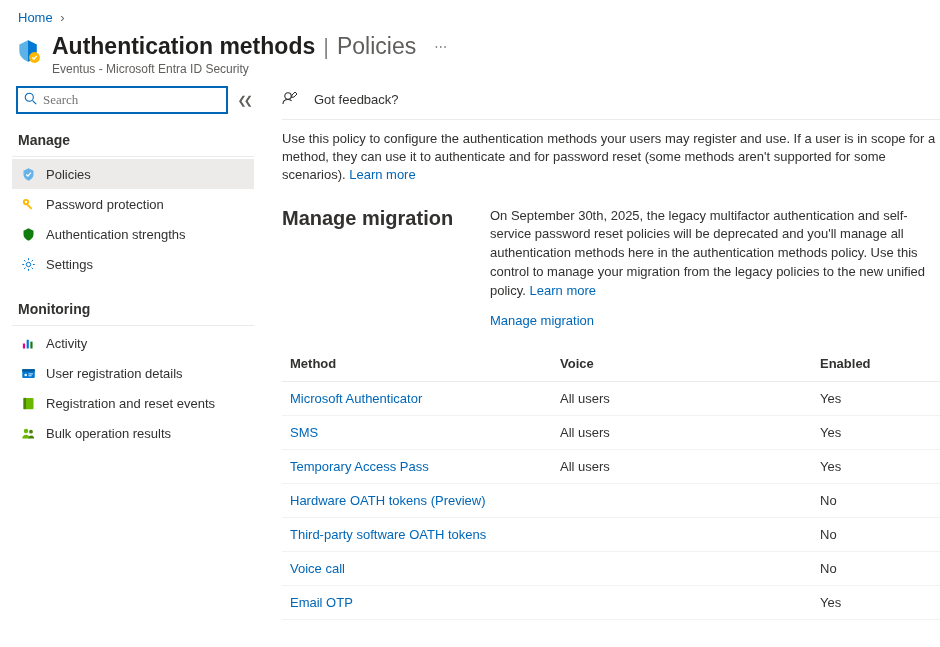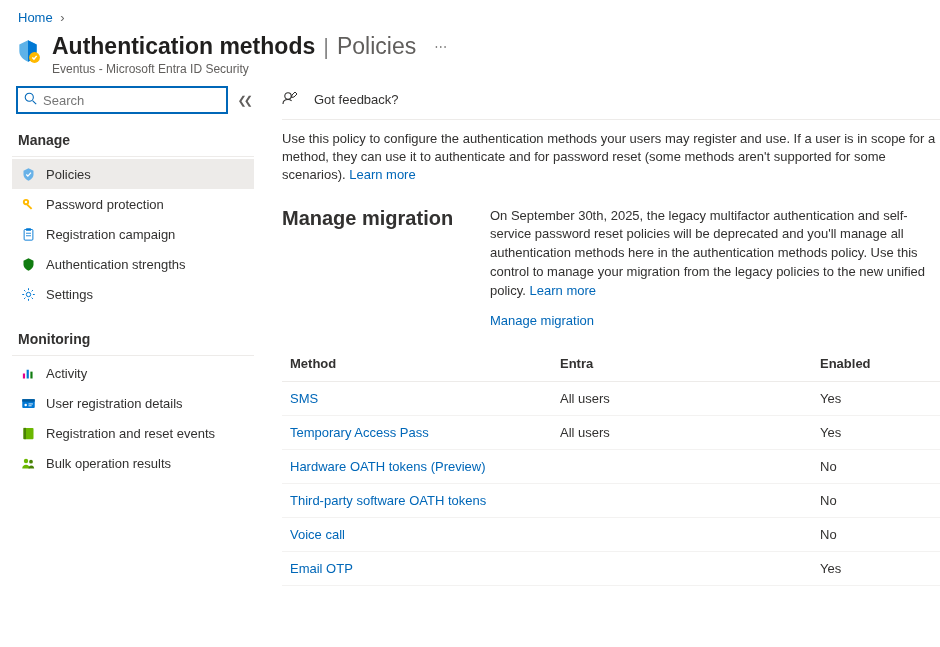--- a/index.html
+++ b/index.html
@@ -76,20 +76,21 @@
     display:flex; align-items:center; gap:10px;
     padding: 0 4px 12px 4px;
   }
   .search-box {
     flex: 1;
     display:flex; align-items:center;
     border: 2px solid #0067b8;
     height: 28px;
     padding: 0 6px;
     gap: 6px;
+    font-family: Liberation Serif, serif;
   }
   .search-box input {
     border:none; outline:none; flex:1; font-size:13px;
     font-family: inherit;
   }
   .collapse-chevrons {
     color: #605e5c;
     cursor: pointer;
     font-size: 11px;
     letter-spacing: -3px;
@@ -256,31 +257,20 @@
                 <circle cx="8" cy="8" r="5" fill="#ffb900"></circle>
                 <circle cx="8" cy="8" r="2" fill="#fff"></circle>
                 <rect x="11" y="11" width="10" height="3" fill="#ffb900" transform="rotate(45 11 11)"></rect>
               </svg>
             </span>
             <span class="nav-item-label">Password protection</span>
           </div>
           <div class="nav-item">
             <span class="nav-icon">
               <svg width="15" height="15" viewBox="0 0 24 24">
-                <rect x="5" y="4" width="14" height="17" rx="1.5" stroke="#0078d4" stroke-width="1.5" fill="none"></rect>
-                <rect x="8" y="2" width="8" height="4" rx="1" fill="#0078d4"></rect>
-                <line x1="8" y1="10" x2="16" y2="10" stroke="#0078d4" stroke-width="1.3"></line>
-                <line x1="8" y1="14" x2="16" y2="14" stroke="#0078d4" stroke-width="1.3"></line>
-              </svg>
-            </span>
-            <span class="nav-item-label">Registration campaign</span>
-          </div>
-          <div class="nav-item">
-            <span class="nav-icon">
-              <svg width="15" height="15" viewBox="0 0 24 24">
                 <path d="M12 2 L20 6 L20 12 C20 17 16 20 12 22 C8 20 4 17 4 12 L4 6 Z" fill="#107c10"></path>
               </svg>
             </span>
             <span class="nav-item-label">Authentication strengths</span>
           </div>
           <div class="nav-item">
             <span class="nav-icon">
               <svg width="15" height="15" viewBox="0 0 24 24">
                 <circle cx="12" cy="12" r="3.5" stroke="#0078d4" stroke-width="1.6" fill="none"></circle>
                 <g stroke="#0078d4" stroke-width="1.6">
@@ -373,26 +363,31 @@
       </div>
     </div>
     <div class="migration-link">
       <a href="#">Manage migration</a>
     </div>
 
     <table class="methods">
       <thead>
         <tr>
           <th>Method</th>
-          <th>Entra</th>
+          <th>Voice</th>
           <th>Enabled</th>
         </tr>
       </thead>
       <tbody id="methods-body">
           <tr>
+            <td class="method-name"><a href="#">Microsoft Authenticator</a></td>
+            <td>All users</td>
+            <td>Yes</td>
+          </tr>
+          <tr>
             <td class="method-name"><a href="#">SMS</a></td>
             <td>All users</td>
             <td>Yes</td>
           </tr>
           <tr>
             <td class="method-name"><a href="#">Temporary Access Pass</a></td>
             <td>All users</td>
             <td>Yes</td>
           </tr>
           <tr>

